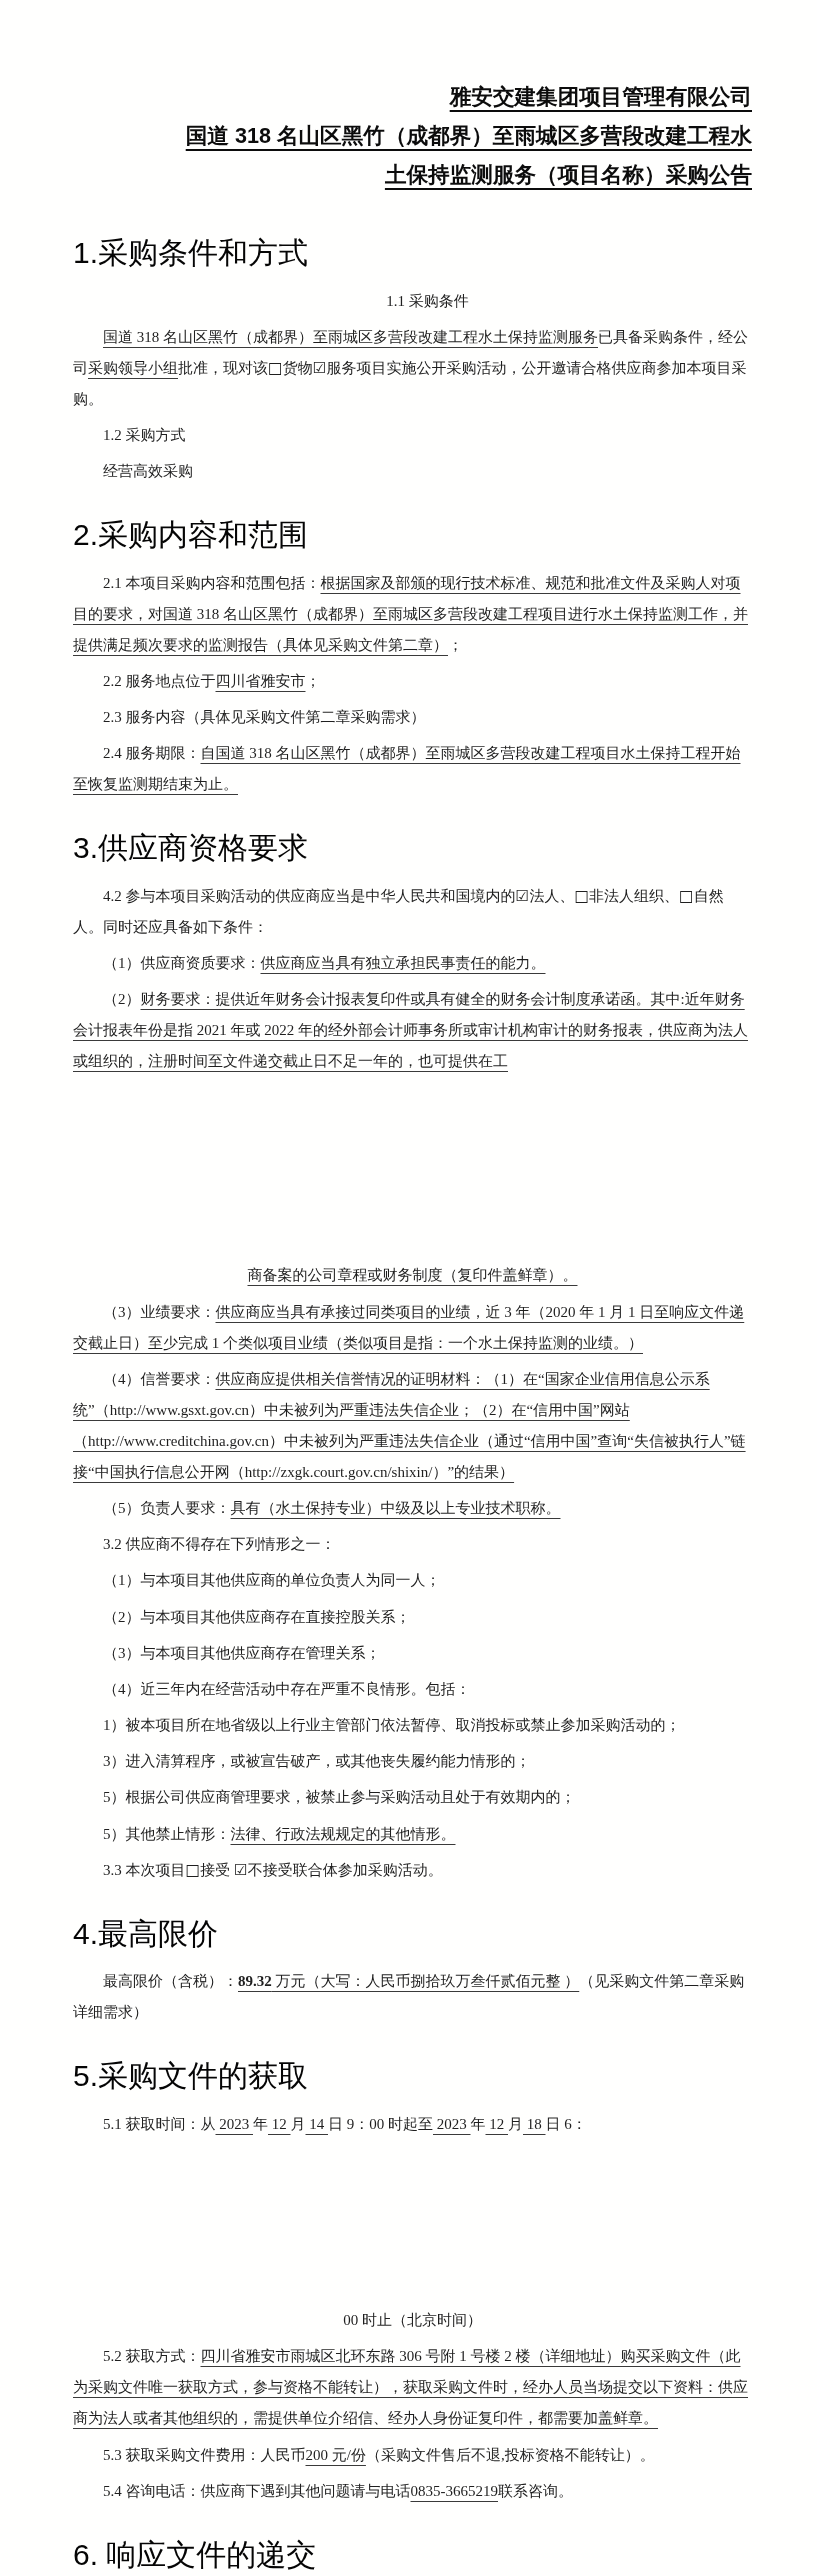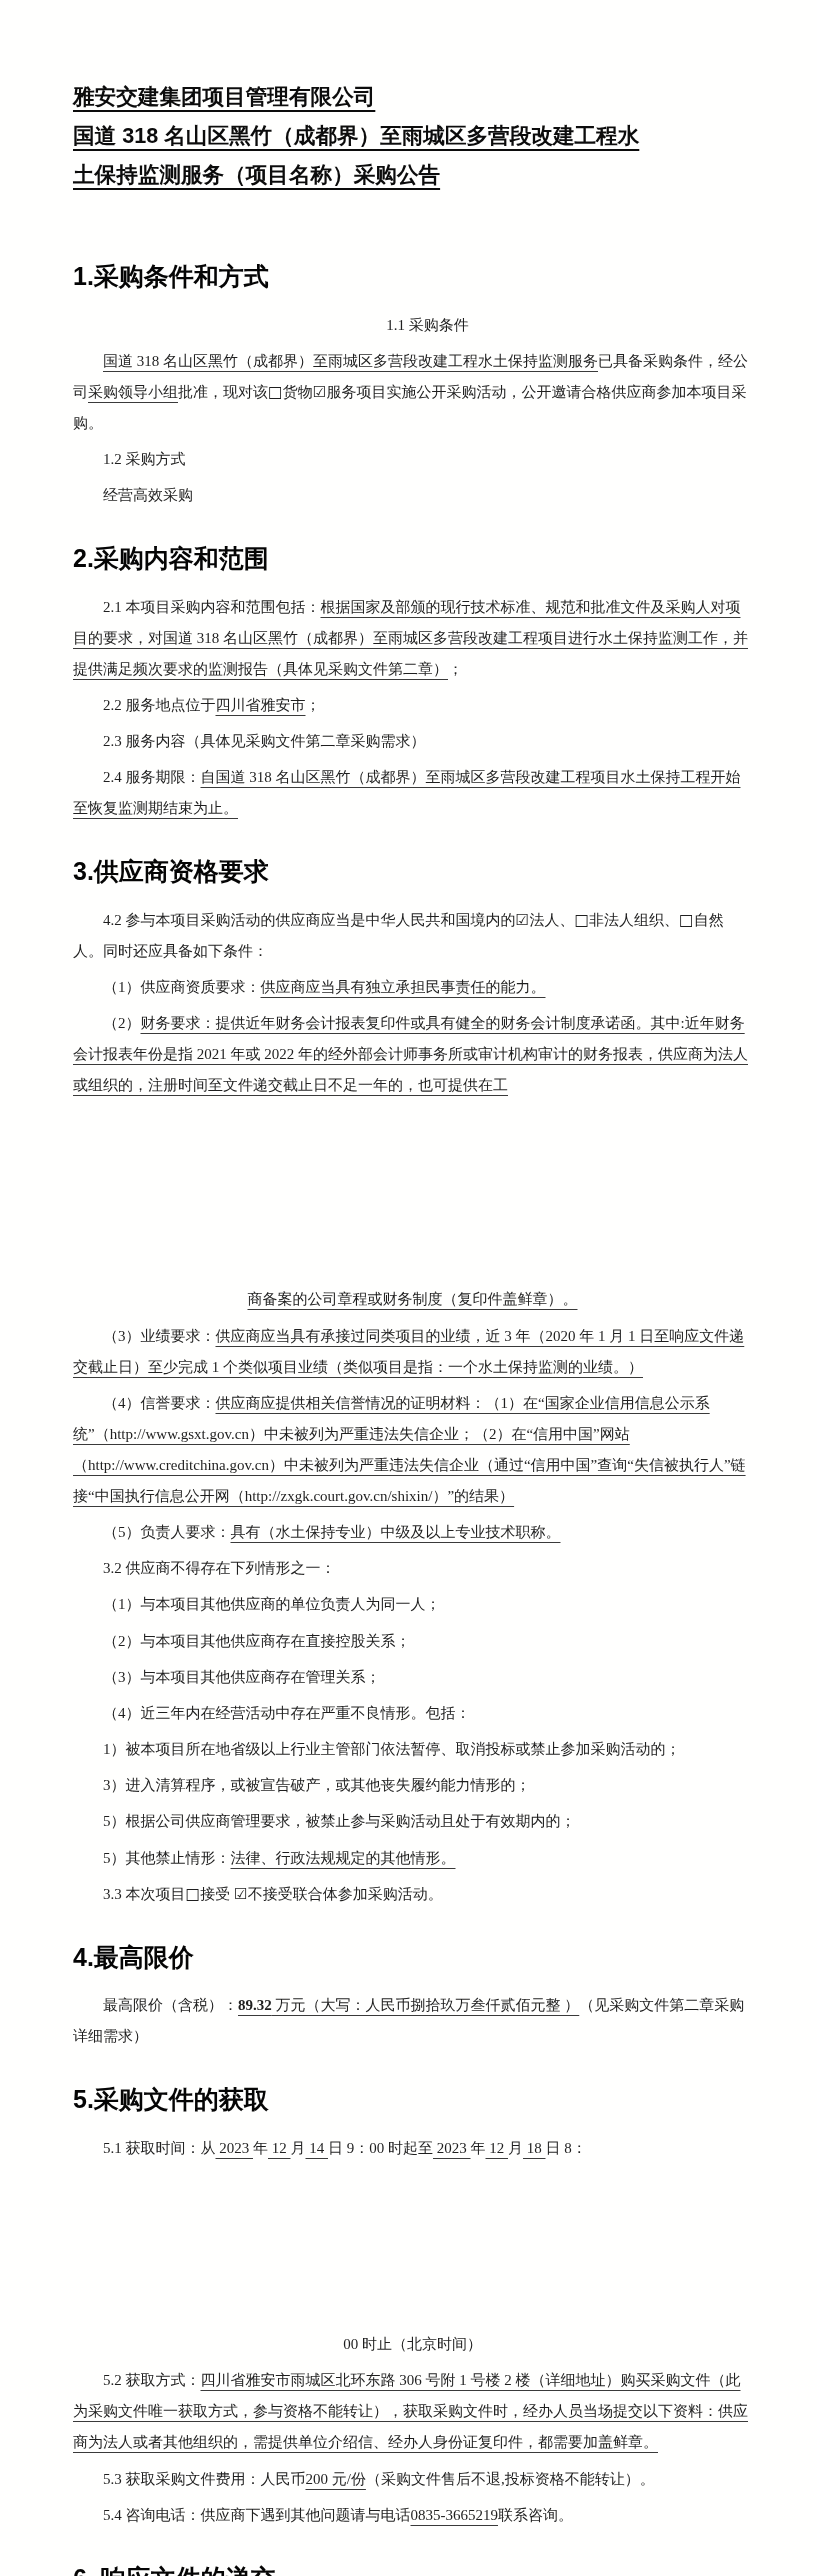--- a/index.html
+++ b/index.html
@@ -7,30 +7,30 @@
   .page{
     box-sizing:border-box;
     width:818px;height:3468px;
     padding:77px 66px 0 73px;
     background:#fffffe;
     font-family:"Liberation Serif","DejaVu Serif",serif;
     font-size:15px;color:#1f1f1f;line-height:31px;
     position:relative;
   }
   
-  .doc-title{text-align:left;margin-bottom:68px;}
+  .doc-title{text-align:right;margin-bottom:44px;}
   .t-line{
     font-family:"Liberation Sans","DejaVu Sans",sans-serif;
     font-weight:700;font-size:21.6px;line-height:39px;color:#0c0c0c;
     text-decoration:underline;text-decoration-thickness:1.5px;text-underline-offset:6.2px;
   }
   
   h2{
     font-family:"Liberation Sans","DejaVu Sans",sans-serif;
-    font-weight:700;font-size:25px;color:#050505;
+    font-weight:400;font-size:30px;color:#050505;
     margin:33px 0 18.5px 0;line-height:29px;
   }
   
   p{margin:5.2px 0;text-indent:2em;}
   p.noindent{text-indent:0;text-align:center;}
   .u{
     text-decoration:underline;
     text-decoration-thickness:1px;
     text-underline-offset:4.6px;
     text-decoration-color:#3a3a3a;
@@ -82,21 +82,21 @@
   <p>1）被本项目所在地省级以上行业主管部门依法暂停、取消投标或禁止参加采购活动的；</p>
   <p>3）进入清算程序，或被宣告破产，或其他丧失履约能力情形的；</p>
   <p>5）根据公司供应商管理要求，被禁止参与采购活动且处于有效期内的；</p>
   <p><span>5）其他禁止情形：</span><span class="u">法律、行政法规规定的其他情形。</span></p>
   <p><span>3.3 本次项目</span><span class="cb">□</span><span>接受 </span><span class="cb">☑</span><span>不接受联合体参加采购活动。</span></p>
 
   <h2>4.最高限价</h2>
   <p><span>最高限价（含税）：</span><span class="u strong">89.32</span><span class="u"> 万元（大写：人民币捌拾玖万叁仟贰佰元整 ）</span><span>（见采购文件第二章采购详细需求）</span></p>
 
   <h2>5.采购文件的获取</h2>
-  <p><span>5.1 获取时间：从</span><span class="u"> 2023 </span><span>年</span><span class="u"> 12 </span><span>月</span><span class="u"> 14 </span><span>日 9：00 时起至</span><span class="u"> 2023  </span><span>年</span><span class="u"> 12 </span><span>月</span><span class="u"> 18 </span><span>日 8：</span></p>
+  <p><span>5.1 获取时间：从</span><span class="u"> 2023 </span><span>年</span><span class="u"> 12 </span><span>月</span><span class="u"> 14 </span><span>日 9：00 时起至</span><span class="u"> 2023  </span><span>年</span><span class="u"> 12 </span><span>月</span><span class="u"> 18 </span><span>日 6：</span></p>
 
   <div class="gap2"></div>
 
   <p class="noindent">00 时止（北京时间）</p>
   <p><span>5.2 获取方式：</span><span class="u">四川省雅安市雨城区北环东路 306 号附 1 号楼 2 楼（详细地址）购买采购文件（此为采购文件唯一获取方式，参与资格不能转让），获取采购文件时，经办人员当场提交以下资料：供应商为法人或者其他组织的，需提供单位介绍信、经办人身份证复印件，都需要加盖鲜章。</span></p>
   <p><span>5.3 获取采购文件费用：人民币</span><span class="u">200 元/份</span><span>（采购文件售后不退,投标资格不能转让）。</span></p>
   <p><span>5.4 咨询电话：供应商下遇到其他问题请与电话</span><span class="u">0835-3665219</span><span>联系咨询。</span></p>
 
   <h2>6. 响应文件的递交</h2>
 

